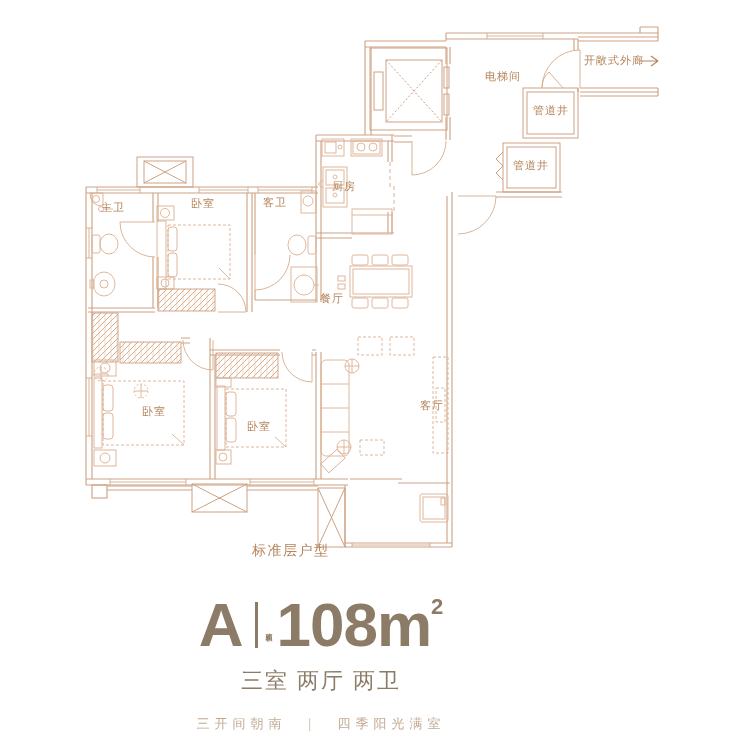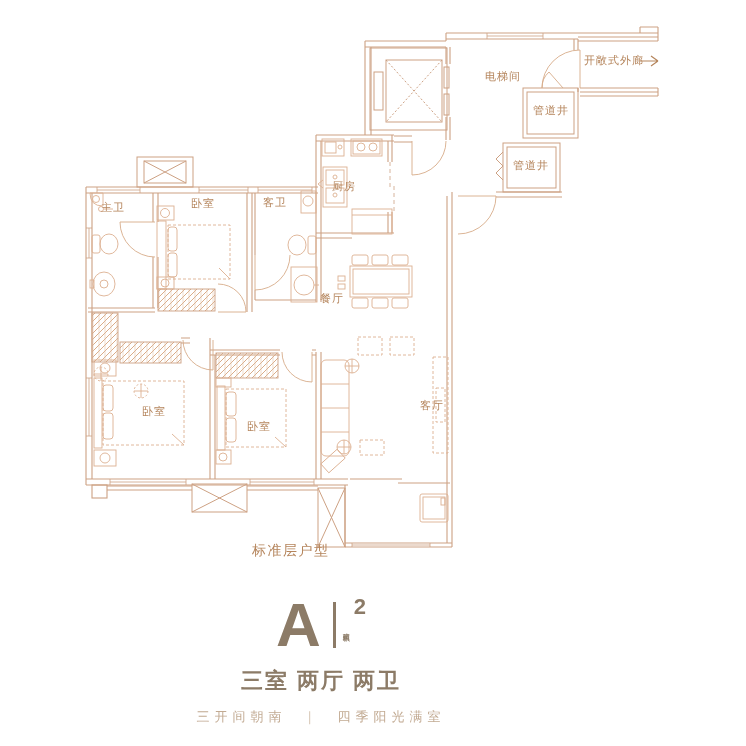--- a/index.html
+++ b/index.html
@@ -9,22 +9,22 @@
   svg{position:absolute;left:0;top:0;}
   .rlabel{position:absolute;font-size:11px;color:#b5855c;letter-spacing:1px;white-space:nowrap;line-height:12px;}
   .rnote{position:absolute;font-size:14px;color:#b5855c;letter-spacing:1.5px;white-space:nowrap;}
   .footer{position:absolute;left:0;top:590px;width:642px;text-align:center;color:#8c7b67;}
   .title-row{display:flex;align-items:center;justify-content:center;height:70px;}
   .big{font-size:62px;font-weight:700;color:#8c7b67;line-height:62px;}
   .num{letter-spacing:-1px;}
   .tdivider{width:3px;height:46px;background:#8c7b67;margin:0 5px 0 12px;}
   .vert{writing-mode:vertical-rl;font-size:7px;height:40px;letter-spacing:1px;color:#8c7b67;margin:8px 3px 0 0;}
   .sup{font-size:22px;font-weight:700;align-self:flex-start;margin-top:4px;color:#8c7b67;}
-  .subtitle{font-size:22px;font-weight:700;letter-spacing:2px;margin-top:6px;color:#8c7b67;}
-  .tagline{font-size:13px;letter-spacing:5px;color:#c2aa92;margin-top:12px;}
+  .subtitle{font-size:22px;font-weight:400;letter-spacing:2px;margin-top:6px;color:#8c7b67;}
+  .tagline{font-size:13px;letter-spacing:5px;color:#c2aa92;margin-top:19px;}
   .tag-div{margin:0 8px;color:#cdb9a3;}
 </style>
 </head>
 <body>
 
 <div id="plan-wrap">
 <svg width="746" height="746" viewBox="0 0 746 746">
   <defs>
     <pattern id="hb" width="6" height="6" patternUnits="userSpaceOnUse">
       <path d="M0,6 L6,0" stroke="#d9ad8a" stroke-width="1"></path>
@@ -271,20 +271,21 @@
   <div class="rlabel" style="left:142px;top:405px">卧室</div>
   <div class="rlabel" style="left:247px;top:420px">卧室</div>
   <div class="rlabel" style="left:420px;top:399px">客厅</div>
   <div class="rnote" style="left:252px;top:542px">标准层户型</div>
 
   <div class="footer">
     <div class="title-row">
       <span class="big">A</span>
       <span class="tdivider"></span>
       <span class="vert">建筑面积</span>
+      <span class="big num">108m</span>
       <span class="sup">2</span>
     </div>
     <div class="subtitle">三室 两厅 两卫</div>
     <div class="tagline">
       <span>三开间朝南</span>
       <span class="tag-div">｜</span>
       <span>四季阳光满室</span>
     </div>
   </div>
 </div>

